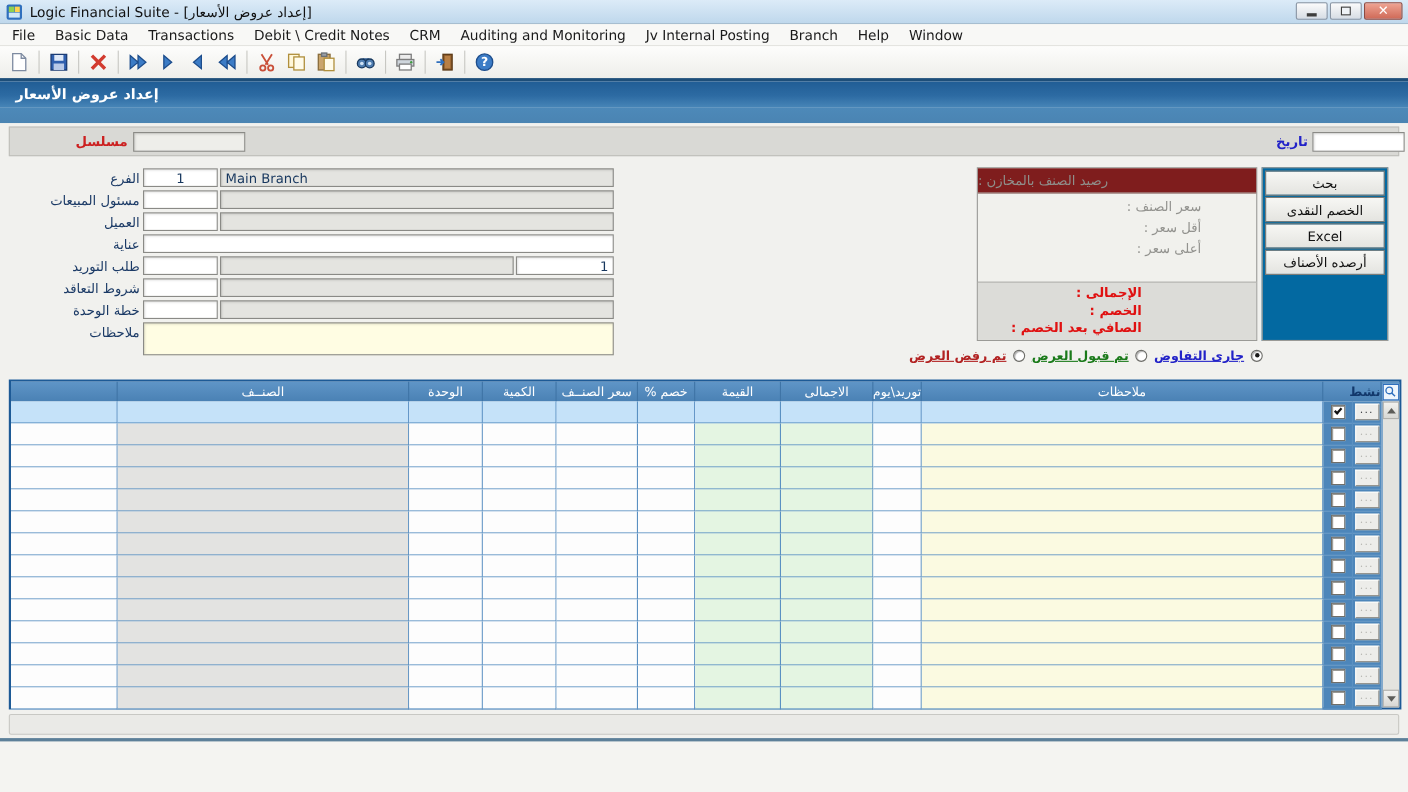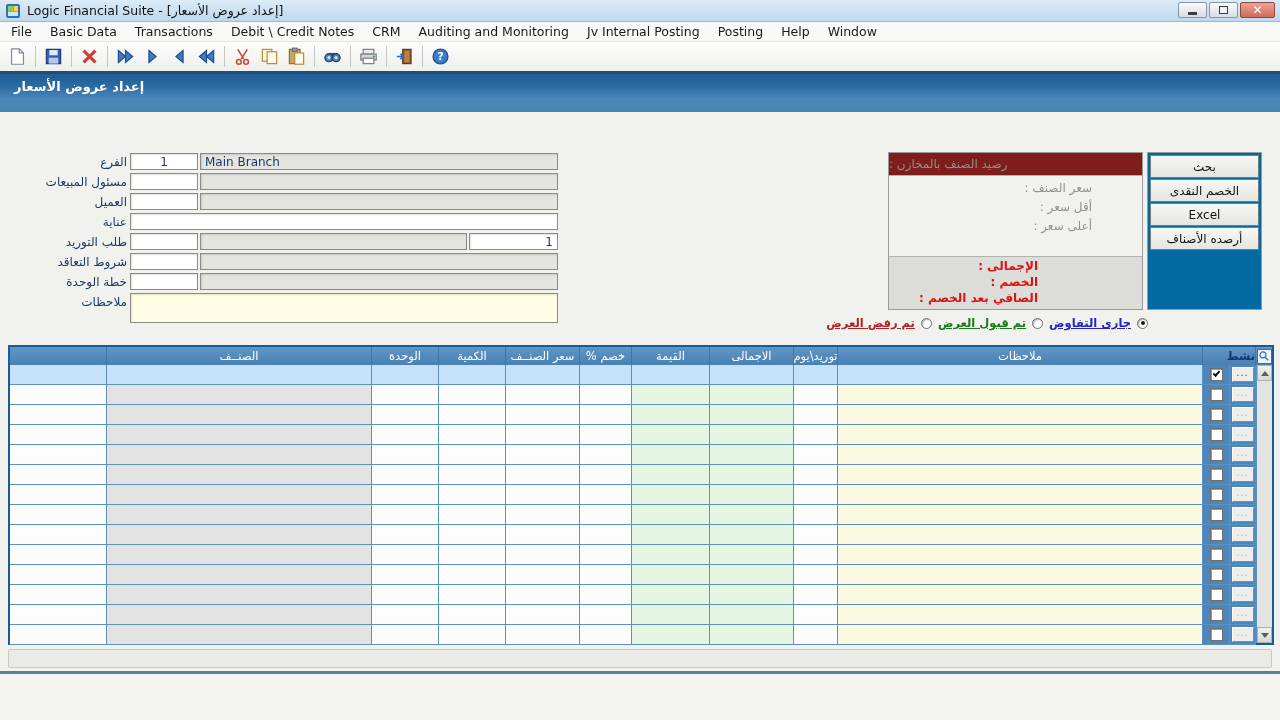--- a/index.html
+++ b/index.html
@@ -153,21 +153,21 @@
   </div>
 
   <div class="abs" id="menubar">
       <div class="menu-item">File</div>
       <div class="menu-item">Basic Data</div>
       <div class="menu-item">Transactions</div>
       <div class="menu-item">Debit \ Credit Notes</div>
       <div class="menu-item">CRM</div>
       <div class="menu-item">Auditing and Monitoring</div>
       <div class="menu-item">Jv Internal Posting</div>
-      <div class="menu-item">Posting</div>
+      <div class="menu-item">Branch</div>
       <div class="menu-item">Help</div>
       <div class="menu-item">Window</div>
     </div>
   <div class="abs" id="toolbar">
       <div class="tool-btn">
         <span class="tool-ic">
           <svg viewBox="0 0 16 16">
             <path d="M3 1.5h6.5L13 5v9.5H3z" fill="#fff" stroke="#7d8aa0"></path>
             <path d="M9.5 1.5V5H13" fill="none" stroke="#7d8aa0"></path>
           </svg>
@@ -292,20 +292,26 @@
     </div>
   <div class="abs" id="navline"></div>
 
   <div class="abs" id="pghead">
     <span class="t">إعداد عروض الأسعار</span>
   </div>
   <div class="abs" id="pgband2"></div>
 
   <div class="abs" id="content">
 
+    <div class="abs" id="serialband">
+      <span class="band-label" id="serial-label">مسلسل</span>
+      <span id="serial-input"></span>
+      <span class="band-label" id="date-label">تاريخ</span>
+      <span id="date-input"></span>
+    </div>
 
     <div id="formrows">
         <div class="flabel" style="top:43px">الفرع</div>
         <div class="fld white center" style="left:130px;top:41px;width:68px">1</div>
         <div class="fld grey ltr" style="left:200px;top:41px;width:358px">Main Branch</div>
         <div class="flabel" style="top:63px">مسئول المبيعات</div>
         <div class="fld white center" style="left:130px;top:61px;width:68px"></div>
         <div class="fld grey ltr" style="left:200px;top:61px;width:358px"></div>
         <div class="flabel" style="top:83px">العميل</div>
         <div class="fld white center" style="left:130px;top:81px;width:68px"></div>

